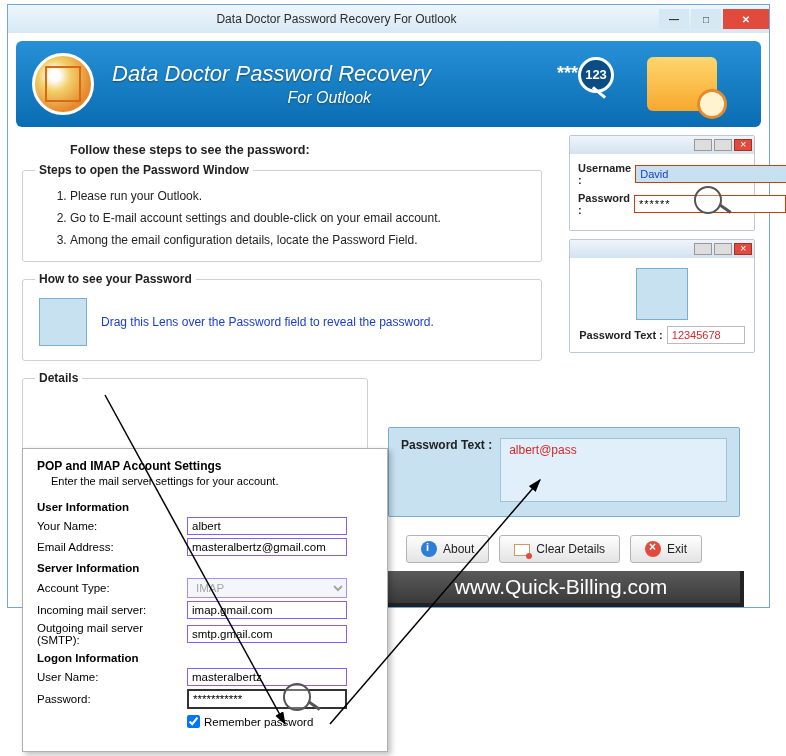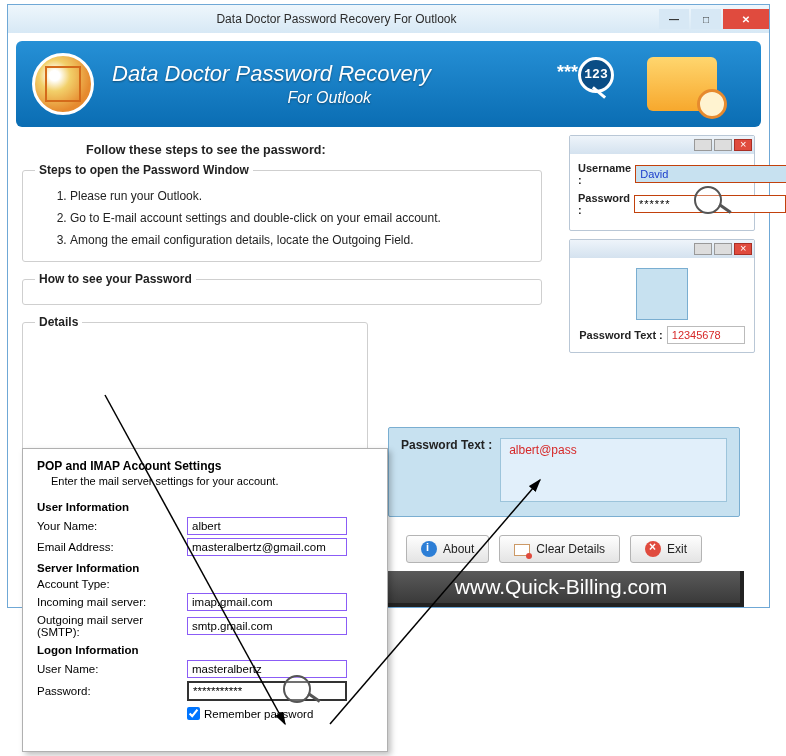--- a/index.html
+++ b/index.html
@@ -17,25 +17,25 @@
 
 .banner { margin: 8px 8px 4px 8px; height: 86px; border-radius: 6px; background: linear-gradient(#2690d6,#0a6db3); position: relative; display:flex; align-items:center; padding:0 16px; color:#fff; }
 .logo-circle { width: 62px; height: 62px; border-radius: 50%; background: radial-gradient(circle at 35% 35%, #fff 0%, #fff 10%, #f2d06a 30%, #e68a2e 70%); border: 3px solid #fff; position: relative; }
 .logo-circle::after{content:"";position:absolute;inset:10px;border:2px solid #d46a1a;}
 .banner-text { margin-left: 18px; font-size: 22px; font-style: italic; text-shadow: 0 1px 2px rgba(0,0,0,.4); }
 .banner-sub { font-size: 16px; margin-top: 2px; text-align:right; padding-right: 60px;}
 .banner-right { position:absolute; right:14px; top:8px; width:130px; height:70px; display:flex; align-items:center; justify-content:center; }
 .mail-icon { width:70px; height:54px; background: linear-gradient(#ffd66e,#f7a82d); border-radius:6px; position:relative; }
 .mail-icon .clock{position:absolute;right:-10px;bottom:-8px;width:30px;height:30px;border-radius:50%;background:#fff3d0;border:3px solid #e68a2e;}
 .mag-123{position:absolute;left:-60px;top:8px;color:#fff;font-weight:bold;font-size:18px;}
-.mag-123 .circ{display:inline-block;width:36px;height:36px;border-radius:50%;background:#0a4d85;border:3px solid #fff;line-height:30px;text-align:center;font-size:13px;font-family:Liberation Mono, monospace;}
+.mag-123 .circ{display:inline-block;width:36px;height:36px;border-radius:50%;background:#0a4d85;border:3px solid #fff;line-height:30px;text-align:center;font-size:13px;}
 .mag-123 .handle{position:absolute;width:16px;height:3px;background:#fff;top:34px;left:34px;transform:rotate(40deg);}
 
 .content { padding: 6px 14px; font-size: 12px; color: #222; position: relative; height: 474px; }
-.heading { font-weight: bold; font-size: 12.5px; margin: 6px 0 6px 16px; padding-left: 48px; }
+.heading { font-weight: bold; font-size: 12.5px; margin: 6px 0 6px 0; padding-left: 48px; }
 
 fieldset { border: 1px solid #cfcfcf; border-radius: 3px; padding: 8px 12px 10px 12px; margin-bottom: 10px; }
 legend { font-size: 12px; font-weight: bold; padding: 0 4px; color:#222; }
 ol { padding-left: 28px; }
 ol li { padding: 4px 0; font-size: 12px; margin-left: 7px; }
 
 .howto { display:flex; align-items:center; gap: 14px; padding: 4px; }
 .lens-box { width: 48px; height: 48px; background: #c7e1f0; border: 1px solid #7aaed1; }
 .howto-text { color: #1a3dcc; font-size: 12px; }
 
@@ -127,26 +127,30 @@
   </div>
 
   <div class="content">
     <div class="heading">Follow these steps to see the password:</div>
 
     <fieldset style="width:520px;">
       <legend>Steps to open the Password Window</legend>
       <ol>
         <li>Please run your Outlook.</li>
         <li>Go to E-mail account settings and double-click on your email account.</li>
-        <li>Among the email configuration details, locate the Outgoing Field.</li>
+        <li>Among the email configuration details, locate the Password Field.</li>
       </ol>
     </fieldset>
 
     <fieldset style="width:520px;">
       <legend>How to see your Password</legend>
+      <div class="howto">
+        <div class="lens-box"></div>
+        <div class="howto-text">Drag this Lens over the Password field to reveal the password.</div>
+      </div>
     </fieldset>
 
     <fieldset style="width:346px;height:150px;">
       <legend>Details</legend>
     </fieldset>
 
     <div class="right-col">
       <div class="mini-window">
         <div class="mini-tb">
             <span></span>
@@ -215,20 +219,21 @@
       <input value="albert" style="">
     </div>
   <div class="frow">
       <label>Email Address:</label>
       <input value="masteralbertz@gmail.com" style="">
     </div>
 
   <div class="sec">Server Information</div>
   <div class="frow">
       <label>Account Type:</label>
+      <select disabled=""><option>IMAP</option></select>
     </div>
   <div class="frow">
       <label>Incoming mail server:</label>
       <input value="imap.gmail.com" style="">
     </div>
   <div class="frow">
       <label>Outgoing mail server (SMTP):</label>
       <input value="smtp.gmail.com" style="">
     </div>
 

